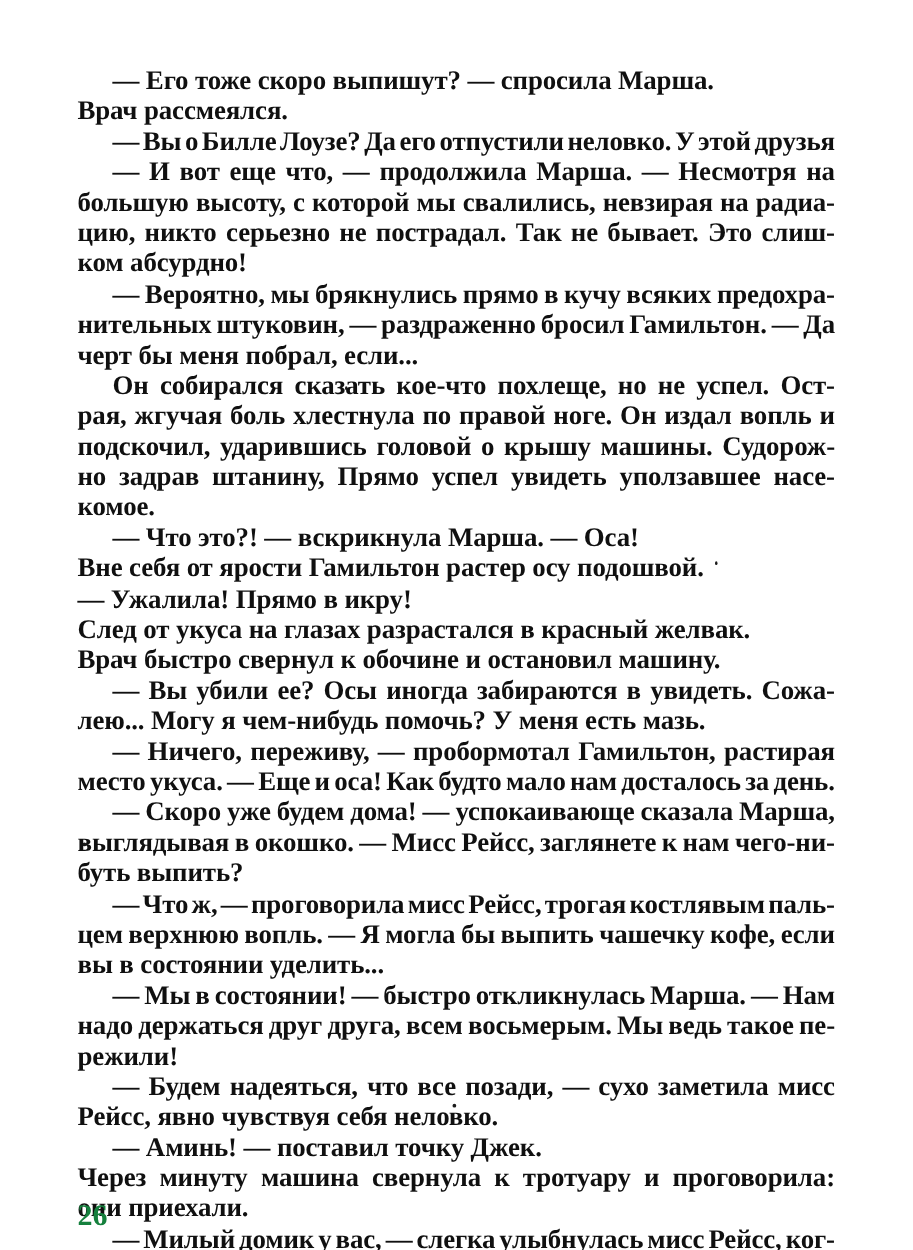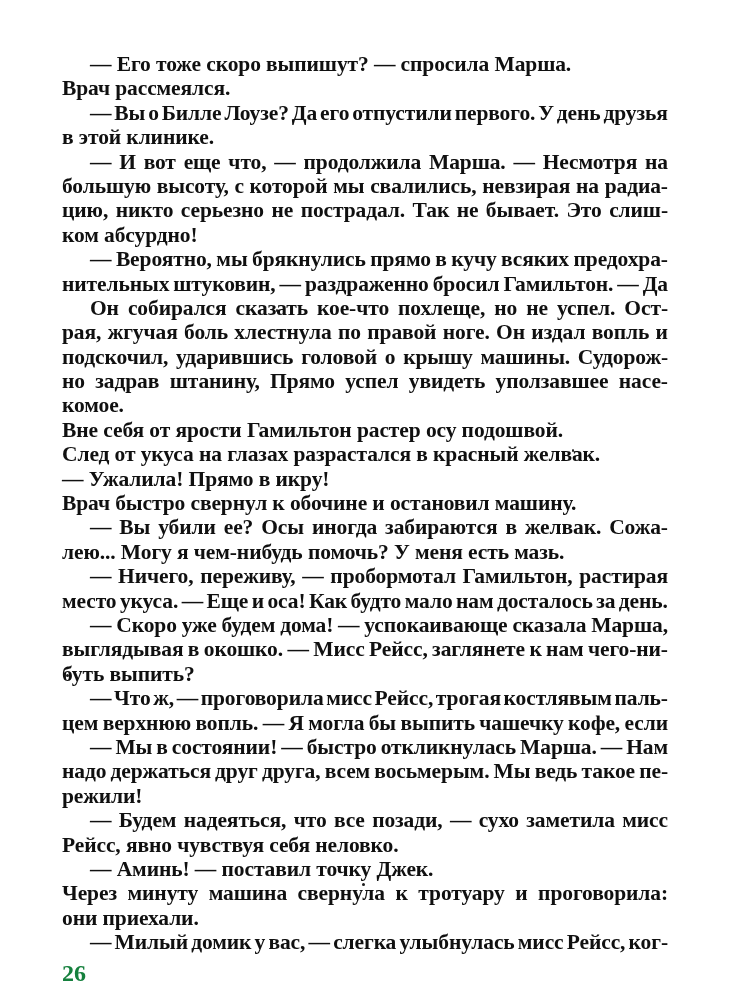--- a/index.html
+++ b/index.html
@@ -85,46 +85,48 @@
   }
 </style>
 </head>
 <body>
 
 <div id="page">
 
   <div id="text-block">
       <div class="line indent">— Его тоже скоро выпишут? — спросила Марша.</div>
       <div class="line">Врач рассмеялся.</div>
-      <div class="line just indent"><span>—</span><span>Вы</span><span>о</span><span>Билле</span><span>Лоузе?</span><span>Да</span><span>его</span><span>отпустили</span><span>первого.</span><span>У</span><span>день</span><span>друзья</span></div>
-      <div class="line">в этой клинике.</div>
+      <div class="line just indent"><span>—</span><span>Вы</span><span>о</span><span>Билле</span><span>Лоузе?</span><span>Да</span><span>его</span><span>отпустили</span><span>неловко.</span><span>У</span><span>этой</span><span>друзья</span></div>
       <div class="line just indent"><span>—</span><span>И</span><span>вот</span><span>еще</span><span>что,</span><span>—</span><span>продолжила</span><span>Марша.</span><span>—</span><span>Несмотря</span><span>на</span></div>
       <div class="line just"><span>большую</span><span>высоту,</span><span>с</span><span>которой</span><span>мы</span><span>свалились,</span><span>невзирая</span><span>на</span><span>радиа-</span></div>
       <div class="line just"><span>цию,</span><span>никто</span><span>серьезно</span><span>не</span><span>пострадал.</span><span>Так</span><span>не</span><span>бывает.</span><span>Это</span><span>слиш-</span></div>
       <div class="line">ком абсурдно!</div>
       <div class="line just indent"><span>—</span><span>Вероятно,</span><span>мы</span><span>брякнулись</span><span>прямо</span><span>в</span><span>кучу</span><span>всяких</span><span>предохра-</span></div>
       <div class="line just"><span>нительных</span><span>штуковин,</span><span>—</span><span>раздраженно</span><span>бросил</span><span>Гамильтон.</span><span>—</span><span>Да</span></div>
+      <div class="line">черт бы меня побрал, если...</div>
       <div class="line just indent"><span>Он</span><span>собирался</span><span>сказать</span><span>кое-что</span><span>похлеще,</span><span>но</span><span>не</span><span>успел.</span><span>Ост-</span></div>
       <div class="line just"><span>рая,</span><span>жгучая</span><span>боль</span><span>хлестнула</span><span>по</span><span>правой</span><span>ноге.</span><span>Он</span><span>издал</span><span>вопль</span><span>и</span></div>
       <div class="line just"><span>подскочил,</span><span>ударившись</span><span>головой</span><span>о</span><span>крышу</span><span>машины.</span><span>Судорож-</span></div>
       <div class="line just"><span>но</span><span>задрав</span><span>штанину,</span><span>Прямо</span><span>успел</span><span>увидеть</span><span>уползавшее</span><span>насе-</span></div>
       <div class="line">комое.</div>
+      <div class="line indent">— Что это?! — вскрикнула Марша. — Оса!</div>
       <div class="line">Вне себя от ярости Гамильтон растер осу подошвой.</div>
+      <div class="line">— Ужалила! Прямо в икру!</div>
       <div class="line">След от укуса на глазах разрастался в красный желвак.</div>
-      <div class="line">— Ужалила! Прямо в икру!</div>
       <div class="line">Врач быстро свернул к обочине и остановил машину.</div>
-      <div class="line just indent"><span>—</span><span>Вы</span><span>убили</span><span>ее?</span><span>Осы</span><span>иногда</span><span>забираются</span><span>в</span><span>желвак.</span><span>Сожа-</span></div>
+      <div class="line just indent"><span>—</span><span>Вы</span><span>убили</span><span>ее?</span><span>Осы</span><span>иногда</span><span>забираются</span><span>в</span><span>увидеть.</span><span>Сожа-</span></div>
       <div class="line">лею... Могу я чем-нибудь помочь? У меня есть мазь.</div>
       <div class="line just indent"><span>—</span><span>Ничего,</span><span>переживу,</span><span>—</span><span>пробормотал</span><span>Гамильтон,</span><span>растирая</span></div>
       <div class="line just"><span>место</span><span>укуса.</span><span>—</span><span>Еще</span><span>и</span><span>оса!</span><span>Как</span><span>будто</span><span>мало</span><span>нам</span><span>досталось</span><span>за</span><span>день.</span></div>
       <div class="line just indent"><span>—</span><span>Скоро</span><span>уже</span><span>будем</span><span>дома!</span><span>—</span><span>успокаивающе</span><span>сказала</span><span>Марша,</span></div>
       <div class="line just"><span>выглядывая</span><span>в</span><span>окошко.</span><span>—</span><span>Мисс</span><span>Рейсс,</span><span>заглянете</span><span>к</span><span>нам</span><span>чего-ни-</span></div>
       <div class="line">буть выпить?</div>
       <div class="line just indent"><span>—</span><span>Что</span><span>ж,</span><span>—</span><span>проговорила</span><span>мисс</span><span>Рейсс,</span><span>трогая</span><span>костлявым</span><span>паль-</span></div>
       <div class="line just"><span>цем</span><span>верхнюю</span><span>вопль.</span><span>—</span><span>Я</span><span>могла</span><span>бы</span><span>выпить</span><span>чашечку</span><span>кофе,</span><span>если</span></div>
+      <div class="line">вы в состоянии уделить...</div>
       <div class="line just indent"><span>—</span><span>Мы</span><span>в</span><span>состоянии!</span><span>—</span><span>быстро</span><span>откликнулась</span><span>Марша.</span><span>—</span><span>Нам</span></div>
       <div class="line just"><span>надо</span><span>держаться</span><span>друг</span><span>друга,</span><span>всем</span><span>восьмерым.</span><span>Мы</span><span>ведь</span><span>такое</span><span>пе-</span></div>
       <div class="line">режили!</div>
       <div class="line just indent"><span>—</span><span>Будем</span><span>надеяться,</span><span>что</span><span>все</span><span>позади,</span><span>—</span><span>сухо</span><span>заметила</span><span>мисс</span></div>
       <div class="line">Рейсс, явно чувствуя себя неловко.</div>
       <div class="line indent">— Аминь! — поставил точку Джек.</div>
       <div class="line just"><span>Через</span><span>минуту</span><span>машина</span><span>свернула</span><span>к</span><span>тротуару</span><span>и</span><span>проговорила:</span></div>
       <div class="line">они приехали.</div>
       <div class="line just indent"><span>—</span><span>Милый</span><span>домик</span><span>у</span><span>вас,</span><span>—</span><span>слегка</span><span>улыбнулась</span><span>мисс</span><span>Рейсс,</span><span>ког-</span></div>
     </div>

